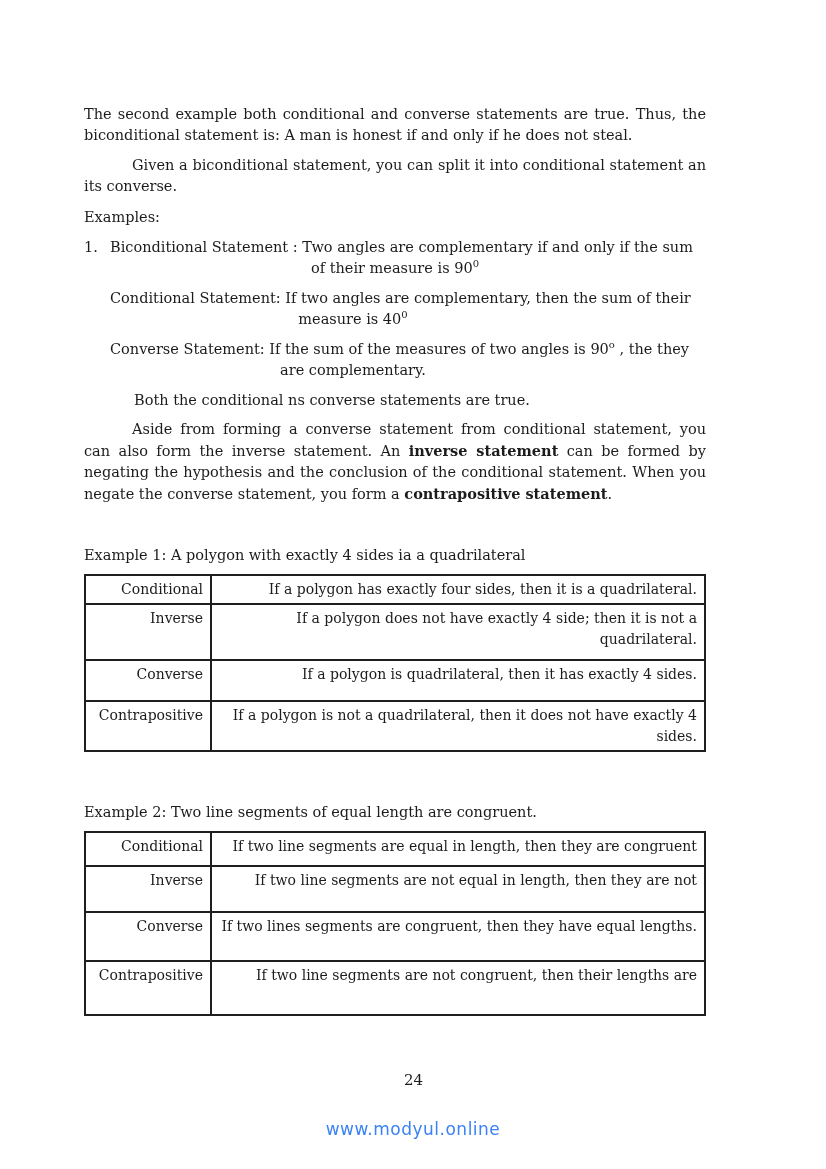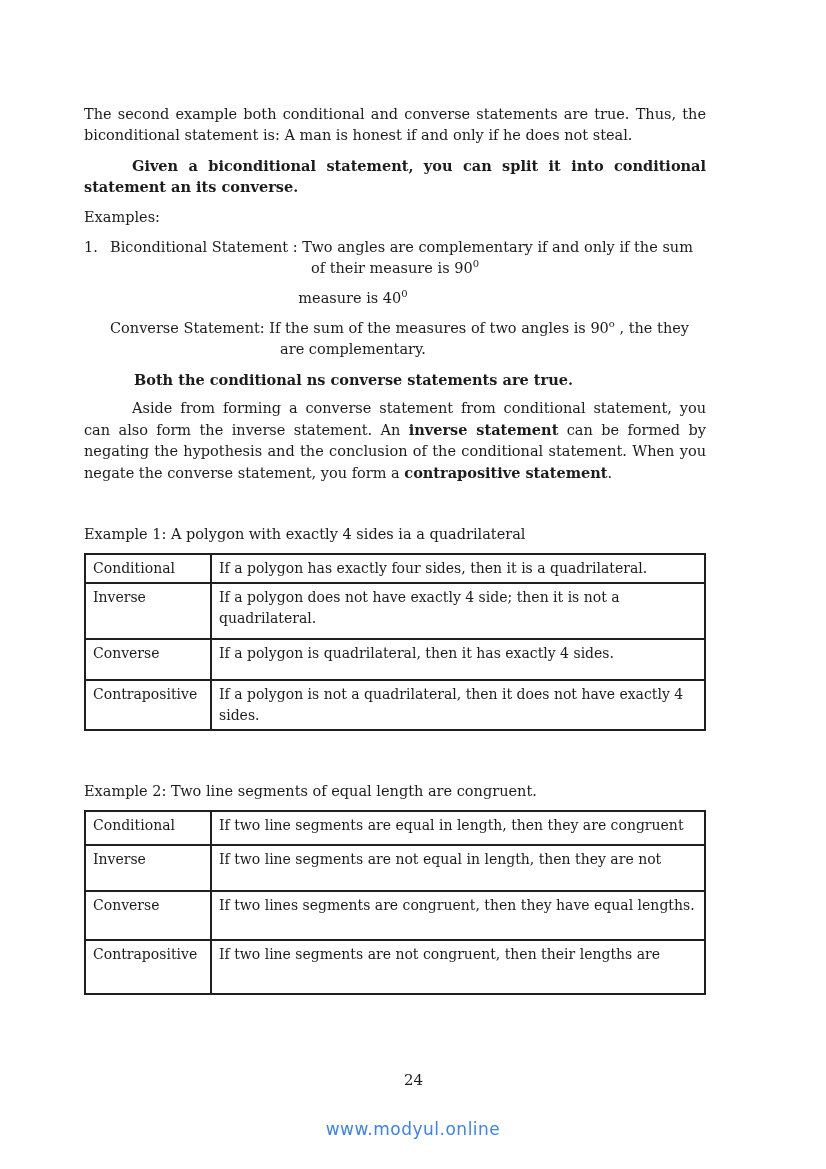--- a/index.html
+++ b/index.html
@@ -13,21 +13,21 @@
     margin:0 auto;
   }
   .content{
     position:absolute;
     left:84px;top:104px;
     width:622px;
     font-size:14.5px;
     line-height:21px;
   }
   .para{margin:0;text-align:justify;}
-  .mt9{margin-top:9px;font-weight:bold;}
+  .mt9{margin-top:9px;}
   .mt10{margin-top:10px;}
   .mt8{margin-top:8px;}
   .indent48{text-indent:48px;}
   .stmt{margin-top:9px;}
   .stmt .line{white-space:nowrap;}
   .numline{display:flex;}
   .numcol{width:26px;flex:0 0 26px;}
   .pad26{padding-left:26px;}
   .pad50{padding-left:50px;}
   .centerline{text-align:center;}
@@ -41,20 +41,21 @@
     width:622px;
     margin-top:8px;
     table-layout:fixed;
     font-size:14px;
     line-height:21px;
   }
   td{
     border:2px solid #1f1f1f;
     vertical-align:top;
     padding:3px 7px;
+    text-align:right;
   }
   td.lbl{width:110px;}
   tr.h29{height:29px;}
   tr.h56{height:56px;}
   tr.h41{height:41px;}
   tr.h48{height:48px;}
   tr.h34{height:34px;}
   tr.h46{height:46px;}
   tr.h49{height:49px;}
   tr.h54{height:54px;}
@@ -91,20 +92,21 @@
       <div class="numline line">
         <span class="numcol">1.</span>
         <span>Biconditional Statement : Two angles are complementary if and only if the sum</span>
       </div>
       <div class="centerline">
         <span>of their measure is 90</span><sup>0</sup>
       </div>
     </div>
 
     <div class="stmt mt8">
+      <div class="line pad26">Conditional Statement: If two angles are complementary, then the sum of their</div>
       <div class="centerline shiftL">
         <span>measure is 40</span><sup>0</sup>
       </div>
     </div>
 
     <div class="stmt">
       <div class="line pad26">
         <span>Converse Statement: If the sum of the measures of two angles is 90</span><sup>o</sup><span> , the they</span>
       </div>
       <div class="centerline shiftL">are complementary.</div>

